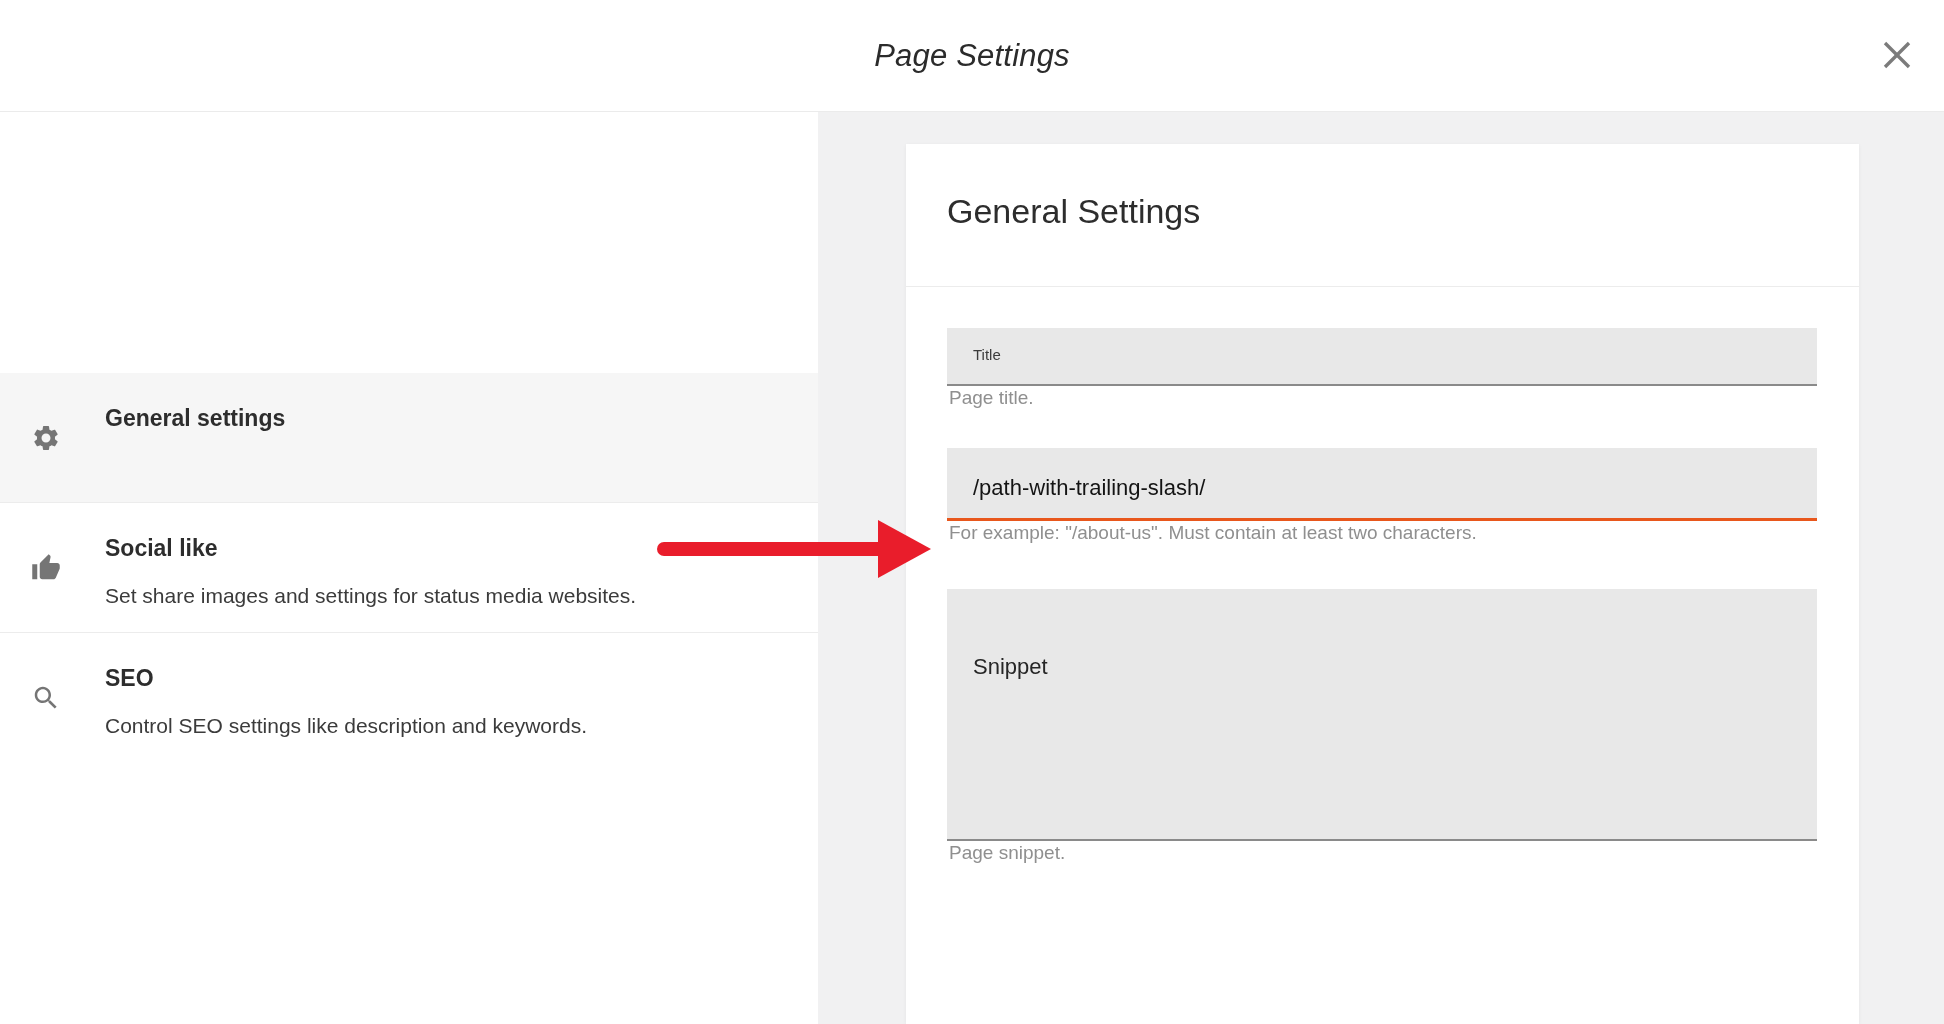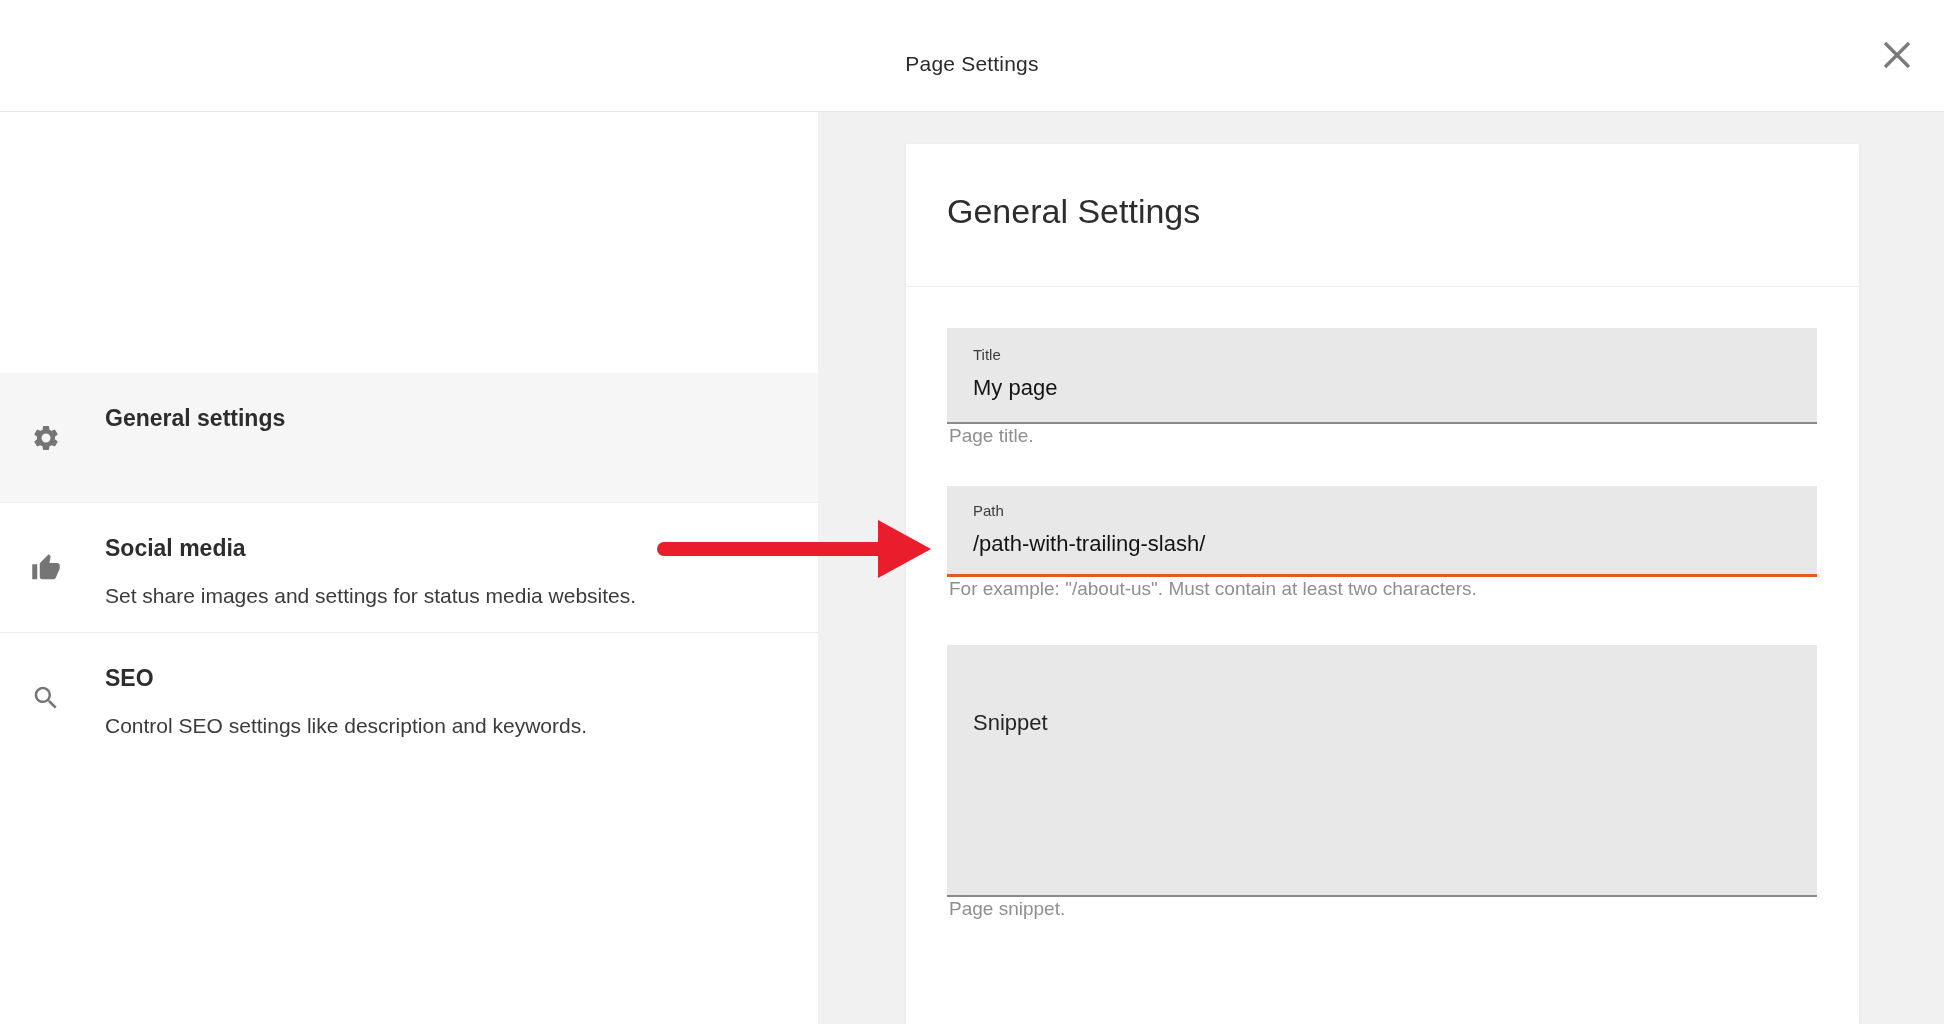--- a/index.html
+++ b/index.html
@@ -16,25 +16,26 @@
   
   .dlg-header {
     position: relative;
     height: 112px;
     background: #ffffff;
     border-bottom: 1px solid #ebebeb;
     box-sizing: border-box;
   }
   .dlg-title {
     position: absolute;
-    left: 0; right: 0; top: 8px; height: 111px;
+    left: 0; right: 0; top: 0; height: 111px;
     display: flex; align-items: center; justify-content: center;
-    font-size: 21px;
+    font-size: 31px;
     color: #2b2b2b;
     letter-spacing: 0.2px;
+    font-style: italic;
   }
   .close-btn {
     position: absolute;
     top: 34px; right: 25px;
     width: 44px; height: 44px;
     display: flex; align-items: center; justify-content: center;
     cursor: pointer;
     background: transparent; border: none; padding: 0;
   }
 
@@ -193,21 +194,21 @@
         </span>
         <div class="nav-title">General settings</div>
       </div>
 
       <div class="nav-item">
         <span class="nav-icon">
           <svg viewBox="0 0 24 24">
               <path d="M1 21h4V9H1v12zm22-11c0-1.1-.9-2-2-2h-6.31l.95-4.57.03-.32c0-.41-.17-.79-.44-1.06L14.17 1 7.58 7.59C7.22 7.95 7 8.45 7 9v10c0 1.1.9 2 2 2h9c.83 0 1.54-.5 1.84-1.22l3.02-7.05c.09-.23.14-.47.14-.73v-2z"></path>
             </svg>
         </span>
-        <div class="nav-title">Social media</div>
+        <div class="nav-title">Social like</div>
         <div class="nav-desc">Set share images and settings for status media websites.</div>
       </div>
 
       <div class="nav-item">
         <span class="nav-icon">
           <svg viewBox="0 0 24 24">
               <path d="M15.5 14h-.79l-.28-.27C15.41 12.59 16 11.11 16 9.5 16 5.91 13.09 3 9.5 3S3 5.91 3 9.5 5.91 16 9.5 16c1.61 0 3.09-.59 4.23-1.57l.27.28v.79l5 4.99L20.49 19l-4.99-5zm-6 0C7.01 14 5 11.99 5 9.5S7.01 5 9.5 5 14 7.01 14 9.5 11.99 14 9.5 14z"></path>
             </svg>
         </span>
         <div class="nav-title">SEO</div>
@@ -221,28 +222,26 @@
 
         <div class="card-header">
           <h1 class="card-heading">General Settings</h1>
         </div>
 
         <div class="card-body">
 
           <div class="field">
             <div class="field-box">
               <div class="field-label">Title</div>
-              <input class="field-input" type="text" value="My page" style="">
             </div>
             <div class="field-help">Page title.</div>
           </div>
 
           <div class="field path">
             <div class="field-box">
-              <div class="field-label">Path</div>
               <input class="field-input" type="text" value="/path-with-trailing-slash/" style="">
             </div>
             <div class="field-help">For example: "/about-us". Must contain at least two characters.</div>
           </div>
 
           <div class="field snippet">
             <div class="snippet-box">
               <div class="snippet-label">Snippet</div>
             </div>
             <div class="field-help">Page snippet.</div>

